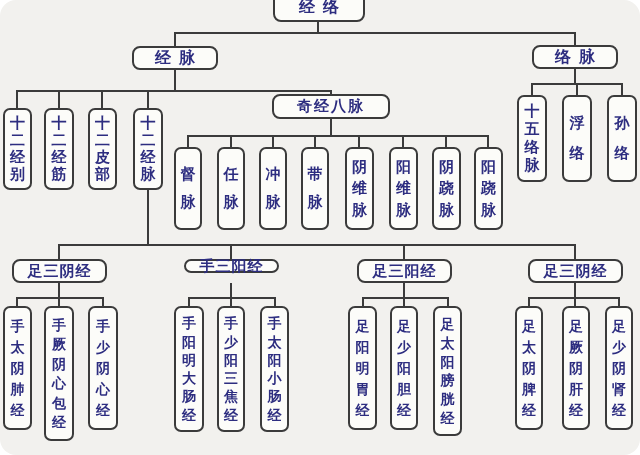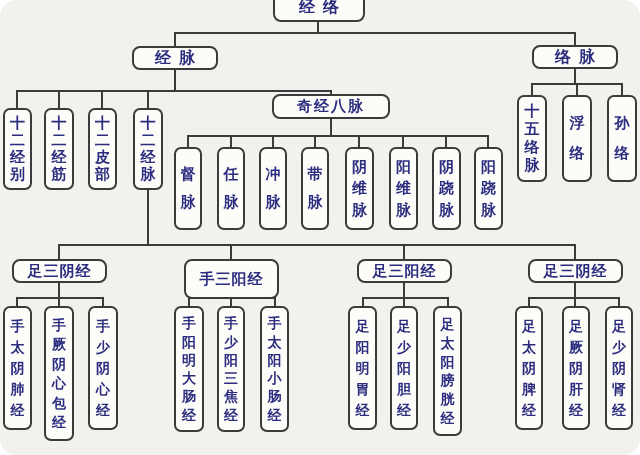--- a/index.html
+++ b/index.html
@@ -178,21 +178,21 @@
   <div class="box vbox" style="left:562px;top:95px;width:30px;height:87px">
       <span>浮</span>
       <span>络</span>
     </div>
   <div class="box vbox" style="left:607px;top:95px;width:30px;height:87px">
       <span>孙</span>
       <span>络</span>
     </div>
 
   <div class="box hbox" style="left:12px;top:259px;width:95px;height:24px">足三阴经</div>
-  <div class="box hbox" style="left:184px;top:259px;width:95px;height:40px">手三阳经</div>
+  <div class="box hbox" style="left:184px;top:259px;width:95px;height:14px">手三阳经</div>
   <div class="box hbox" style="left:528px;top:259px;width:95px;height:24px">足三阴经</div>
   <div class="box hbox" style="left:357px;top:259px;width:95px;height:24px">足三阳经</div>
 
   <div class="box vbox small" style="left:3px;top:306px;width:29px;height:124px">
       <span>手</span>
       <span>太</span>
       <span>阴</span>
       <span>肺</span>
       <span>经</span>
     </div>

